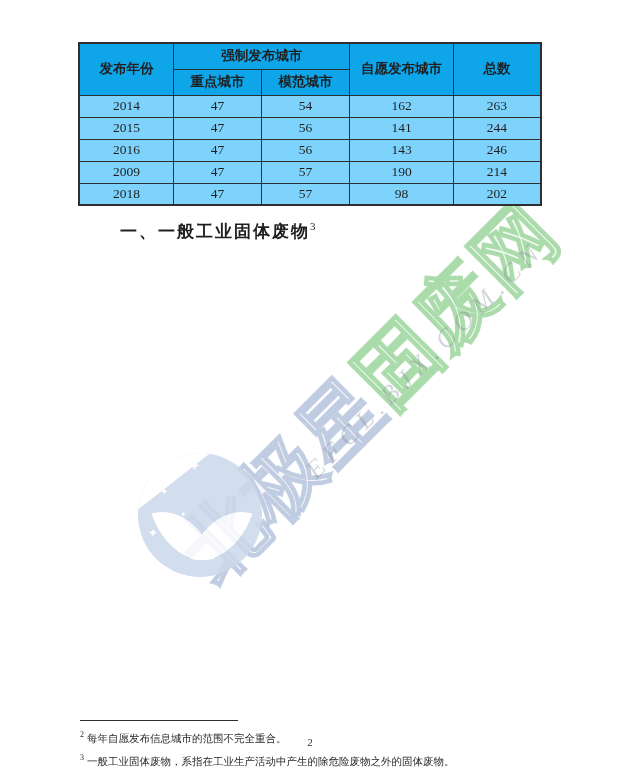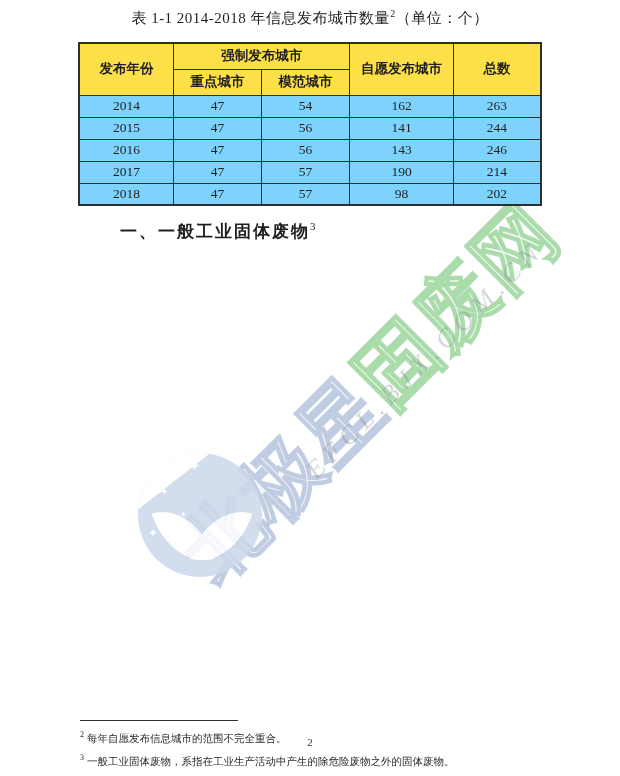--- a/index.html
+++ b/index.html
@@ -109,21 +109,21 @@
     border: 2px solid #2f2f2f;
     font-size: 13.5px;
   }
   .info-table th, .info-table td {
     border: 1px solid #2f2f2f;
     text-align: center;
     vertical-align: middle;
     padding: 0;
   }
   .info-table thead th {
-    background: #fde047;
+    background: #0ea5e9;
     font-weight: bold;
     height: 26px;
   }
   .info-table tbody td { height: 22px; background: #7dd3fc; }
 
   .section-heading {
     position: absolute;
     left: 120px; top: 220px;
     font-size: 17px;
     font-weight: bold;
@@ -183,23 +183,20 @@
       <div class="leaf-right"></div>
       <span class="star s1">✦</span>
       <span class="star s2">✦</span>
       <span class="star s3">✦</span>
       <span class="star s4">✦</span>
     </div>
   </div>
 
   <div class="content">
 
-    <div class="doc-title">
-      <span>表 1-1 2014-2018 年信息发布城市数量</span><sup>2</sup><span>（单位：个）</span>
-    </div>
 
     <table class="info-table">
       <colgroup>
         <col style="width:95px">
           <col style="width:88px">
           <col style="width:89px">
           <col style="width:104px">
           <col style="width:88px">
       </colgroup>
       <thead>
@@ -230,21 +227,21 @@
           <td>244</td>
         </tr>
         <tr>
           <td>2016</td>
           <td>47</td>
           <td>56</td>
           <td>143</td>
           <td>246</td>
         </tr>
         <tr>
-          <td>2017</td>
+          <td>2009</td>
           <td>47</td>
           <td>57</td>
           <td>190</td>
           <td>214</td>
         </tr>
         <tr>
           <td>2018</td>
           <td>47</td>
           <td>57</td>
           <td>98</td>

